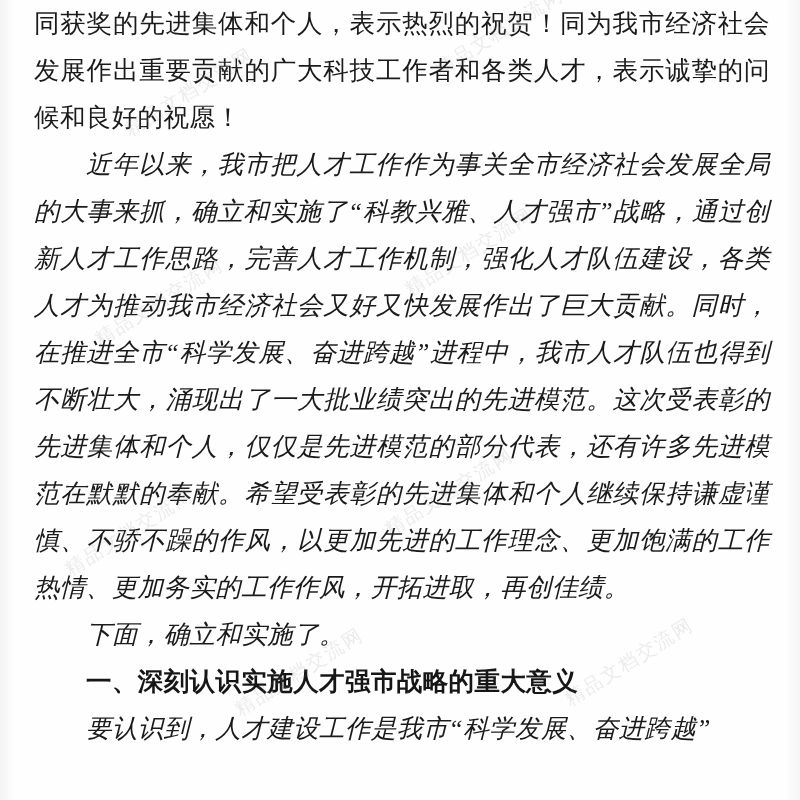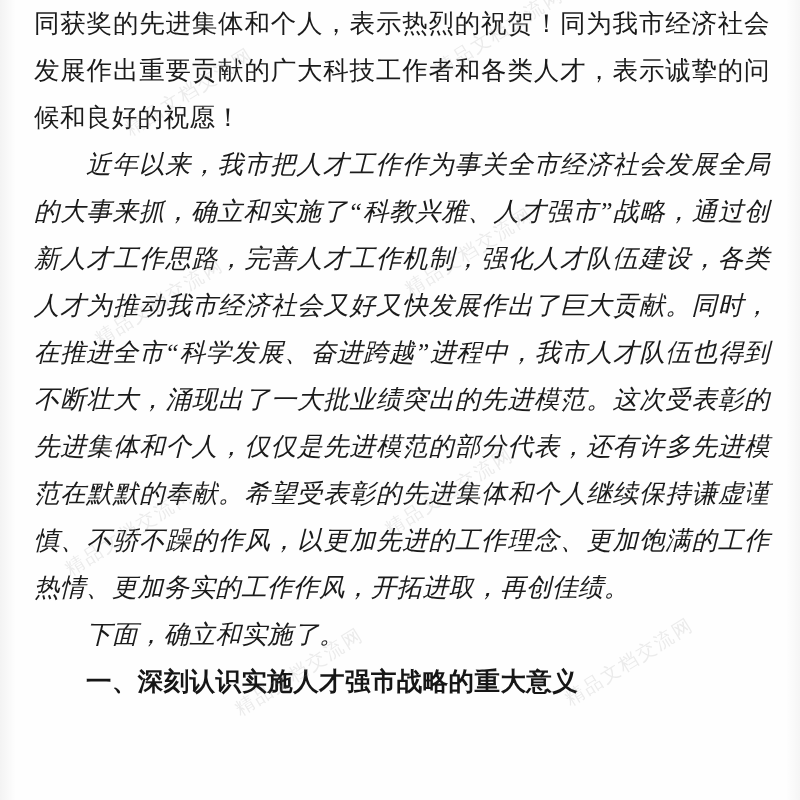--- a/index.html
+++ b/index.html
@@ -110,20 +110,21 @@
   <div class="doc-body">
 
     <p class="para clip-top">同获奖的先进集体和个人，表示热烈的祝贺！同为我市经济社会发展作出重要贡献的广大科技工作者和各类人才，表示诚挚的问候和良好的祝愿！</p>
 
     <p class="para indent">近年以来，我市把人才工作作为事关全市经济社会发展全局的大事来抓，确立和实施了“科教兴雅、人才强市”战略，通过创新人才工作思路，完善人才工作机制，强化人才队伍建设，各类人才为推动我市经济社会又好又快发展作出了巨大贡献。同时，在推进全市“科学发展、奋进跨越”进程中，我市人才队伍也得到不断壮大，涌现出了一大批业绩突出的先进模范。这次受表彰的先进集体和个人，仅仅是先进模范的部分代表，还有许多先进模范在默默的奉献。希望受表彰的先进集体和个人继续保持谦虚谨慎、不骄不躁的作风，以更加先进的工作理念、更加饱满的工作热情、更加务实的工作作风，开拓进取，再创佳绩。</p>
 
     <p class="para indent">下面，确立和实施了。</p>
 
     <p class="heading">一、深刻认识实施人才强市战略的重大意义</p>
 
+    <p class="para indent clip-bottom">要认识到，人才建设工作是我市“科学发展、奋进跨越”</p>
 
   </div>
 
   <div class="watermarks">
     <span class="wm wm-1">精品文档交流网</span>
     <span class="wm wm-2">精品文档交流网</span>
     <span class="wm wm-3">精品文档交流网</span>
     <span class="wm wm-4">精品文档交流网</span>
     <span class="wm wm-5">精品文档交流网</span>
     <span class="wm wm-6">精品文档交流网</span>

